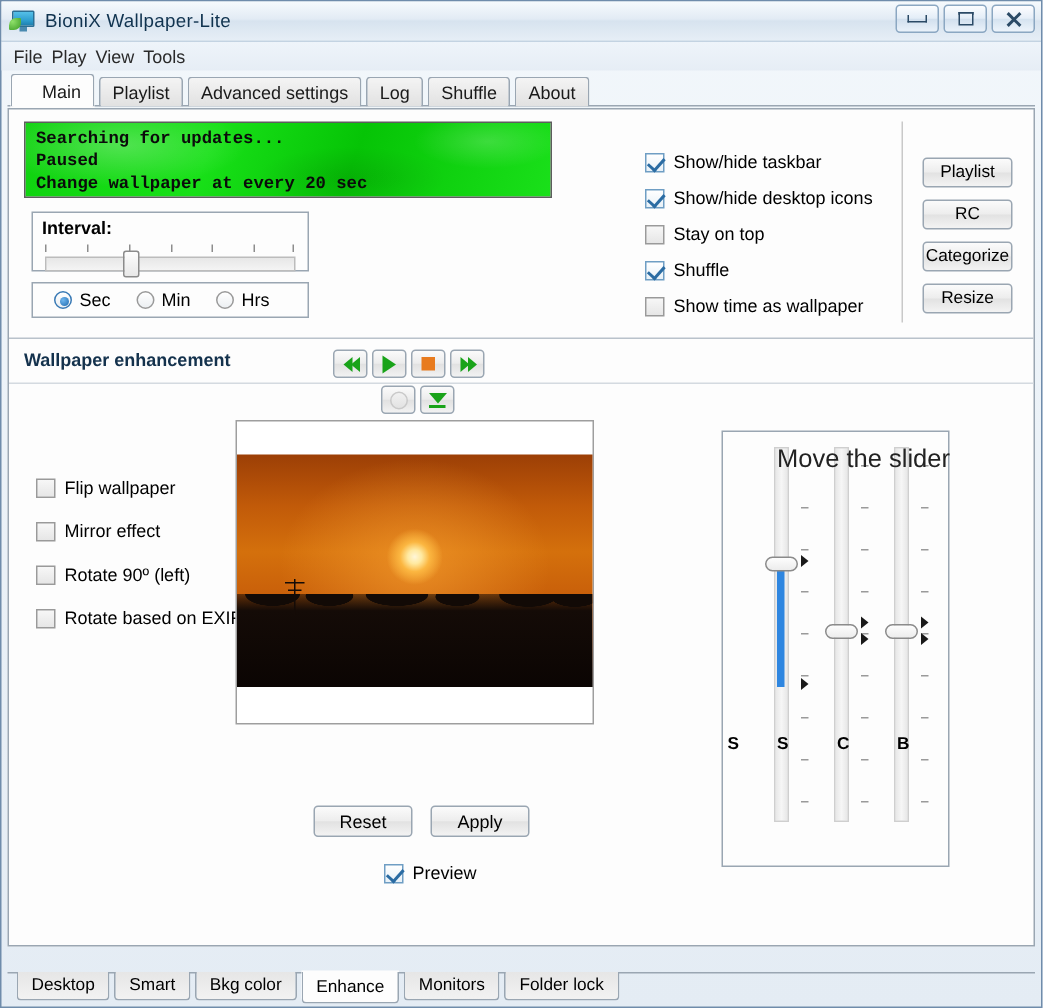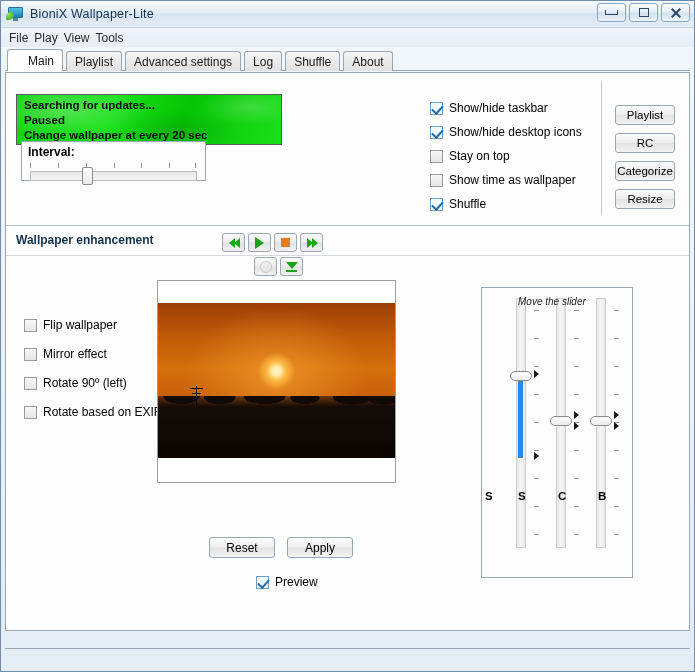--- a/index.html
+++ b/index.html
@@ -88,28 +88,29 @@
   }
 
   
   .page{
     position:absolute;left:4px;right:4px;top:71px;bottom:40px;
     background:#fdfdfd;border:1px solid #9aa6b2;box-sizing:border-box;
   }
   
   .toprow{position:relative;height:152px;}
   .status-panel{
-    position:absolute;left:10px;top:21px;width:266px;height:51px;
+    position:absolute;left:10px;top:8px;width:352px;height:51px;
     box-sizing:border-box;border:1px solid #5d5d5d;
     background:
       radial-gradient(ellipse 120px 40px at 18% 30%, rgba(255,255,255,.26), rgba(255,255,255,0) 70%),
       radial-gradient(ellipse 90px 30px at 62% 75%, rgba(0,0,0,.10), rgba(0,0,0,0) 70%),
       radial-gradient(ellipse 70px 26px at 88% 25%, rgba(255,255,255,.18), rgba(255,255,255,0) 70%),
       linear-gradient(110deg,#0fd20f 0%,#18e018 35%,#06c406 62%,#1ae01a 100%);
     padding:3px 0 0 7px;
+    font-family:Liberation Mono, monospace;
   }
   .status-line{font-size:11.5px;font-weight:bold;color:#0b0b0b;line-height:15px;white-space:nowrap;}
 
   .interval-box{
     position:absolute;left:15px;top:68px;width:185px;height:40px;
     box-sizing:border-box;border:1px solid #9aa6b2;background:#fdfdfd;
   }
   .interval-label{font-size:12px;font-weight:bold;margin:3px 0 0 6px;}
   .slider-h{position:relative;margin:4px 8px 0 8px;height:22px;}
   .ticks-h{position:relative;height:6px;}
@@ -222,21 +223,21 @@
   .pole{position:absolute;left:38px;bottom:48px;width:1px;height:24px;background:#140b07;}
   .pole:before{content:"";position:absolute;left:-6px;top:2px;width:13px;height:1px;background:#140b07;}
   .pole:after{content:"";position:absolute;left:-4px;top:7px;width:9px;height:1px;background:#140b07;}
 
   
   .spanel{
     position:absolute;left:475px;top:214px;width:152px;height:291px;
     box-sizing:border-box;border:1px solid #9aa6b2;background:#fdfdfd;
   }
   .spanel-hint{
-    position:absolute;left:36px;top:8px;font-size:10px;color:#222;white-space:nowrap;z-index:3;font-style:italic;
+    position:absolute;left:36px;top:8px;font-size:17px;color:#222;white-space:nowrap;z-index:3;
   }
   .vsl{position:absolute;top:10px;width:36px;height:250px;}
   .vsl .vtrack{
     position:absolute;left:8px;top:0;width:10px;height:250px;
     background:linear-gradient(90deg,#e7e7e7 0%,#f6f6f6 50%,#e7e7e7 100%);
     border:1px solid #cfcfcf;box-sizing:border-box;
   }
   .vsl .vticks{position:absolute;left:26px;top:0;height:250px;width:6px;}
   .vsl .vticks i{position:absolute;left:0;width:5px;height:1px;background:#9a9a9a;}
   .vsl .vfill{position:absolute;left:10px;width:5px;background:#2e86e0;}
@@ -335,20 +336,34 @@
               <i style="left:50%"></i>
             <i style="left:66.6%"></i>
               <i style="left:83.3%"></i>
               <i style="left:99%"></i>
           </div>
           <div class="track-h"></div>
           <div class="thumb-h"></div>
         </div>
       </div>
 
+      <div class="unit-box">
+        <div class="radio">
+          <span class="rdot on"></span>
+          <span>Sec</span>
+        </div>
+        <div class="radio">
+          <span class="rdot"></span>
+          <span>Min</span>
+        </div>
+        <div class="radio">
+          <span class="rdot"></span>
+          <span>Hrs</span>
+        </div>
+      </div>
 
       <div class="pbgroup">
         <div class="pbrow">
           <div class="pbtn">
             <span class="dtri-l">
                 <i></i>
                 <i></i>
               </span>
           </div>
           <div class="pbtn">
@@ -384,26 +399,26 @@
         </div>
         <div class="chk">
           <span class="cbox on"></span>
           <span>Show/hide desktop icons</span>
         </div>
         <div class="chk">
           <span class="cbox"></span>
           <span>Stay on top</span>
         </div>
         <div class="chk">
+          <span class="cbox on"></span>
+          <span>Shuffle</span>
+        </div>
+        <div class="chk">
           <span class="cbox"></span>
           <span>Show time as wallpaper</span>
-        </div>
-        <div class="chk">
-          <span class="cbox on"></span>
-          <span>Shuffle</span>
         </div>
       </div>
 
       <div class="vdiv"></div>
 
       <div class="rbtn-col">
         <div class="rbtn">Playlist</div>
         <div class="rbtn">RC</div>
         <div class="rbtn">Categorize</div>
         <div class="rbtn">Resize</div>
@@ -510,15 +525,23 @@
 
     <div class="chk preview-chk">
       <span class="cbox on"></span>
       <span>Preview</span>
     </div>
 
   </div>
 
   <div class="btabs">
     <div class="btabs-line"></div>
+    <div class="btabs-row">
+      <div class="btab">Desktop</div>
+      <div class="btab">Smart</div>
+      <div class="btab">Bkg color</div>
+      <div class="btab active">Enhance</div>
+      <div class="btab">Monitors</div>
+      <div class="btab">Folder lock</div>
+    </div>
   </div>
 
 </div>
 
 </body></html>

